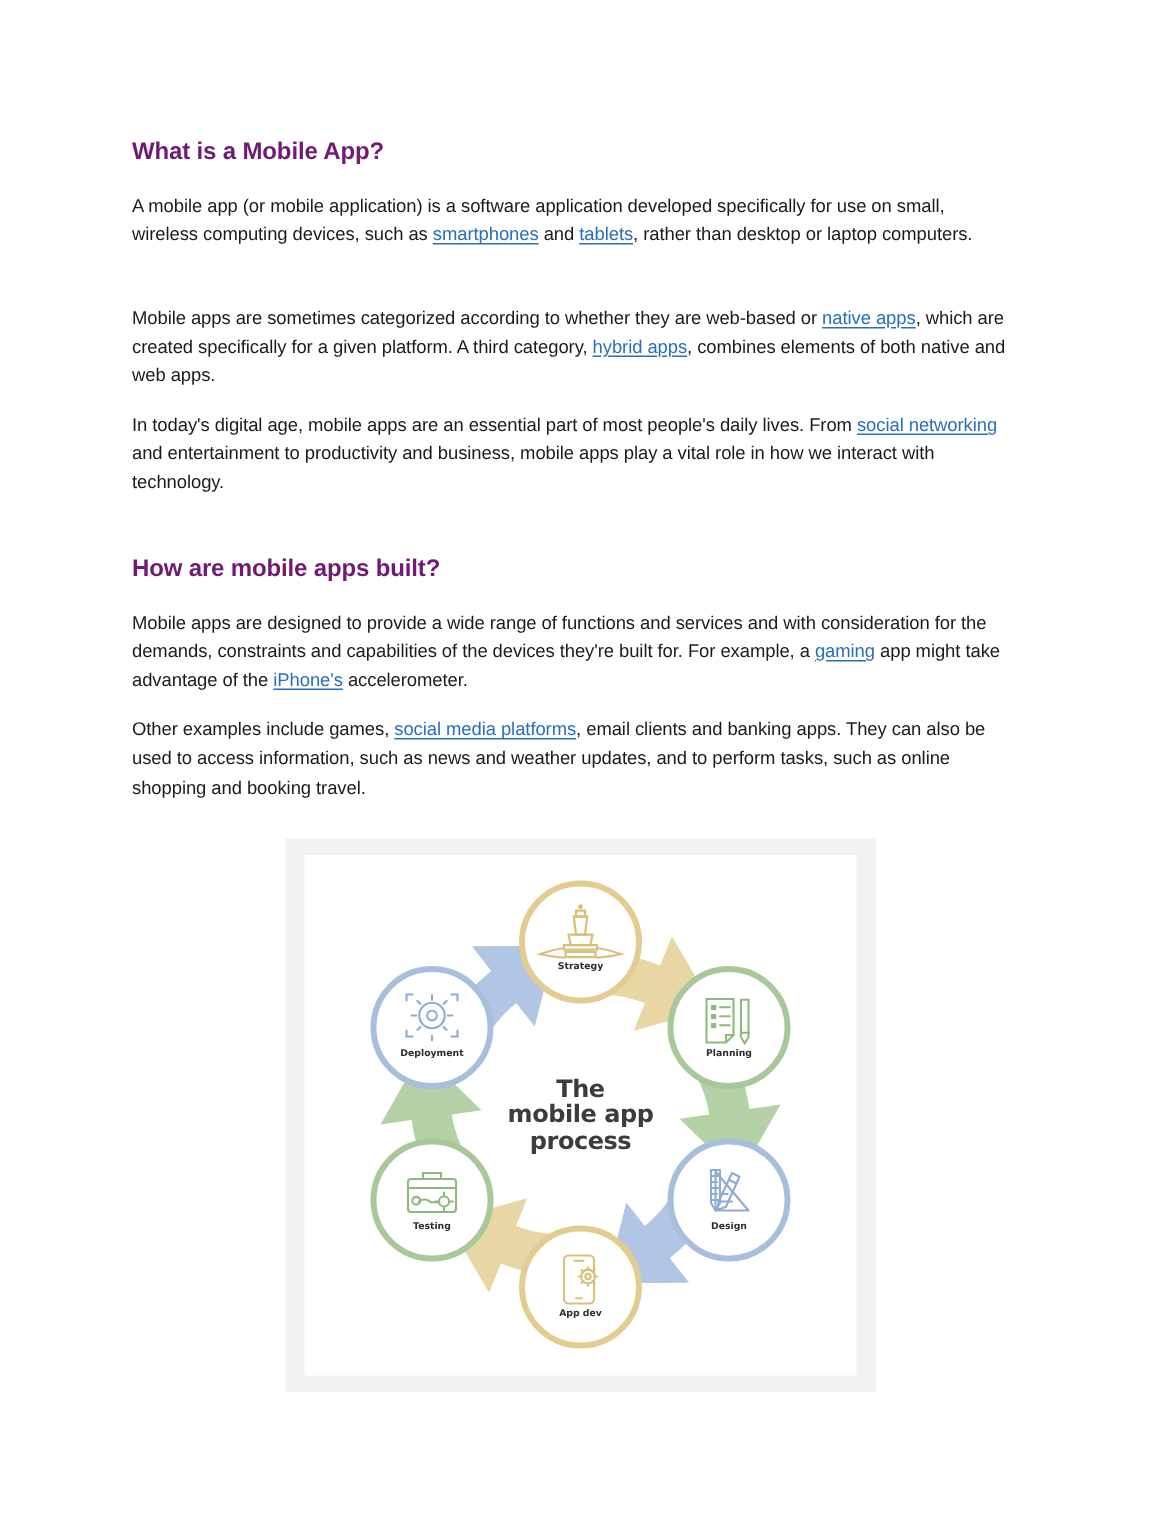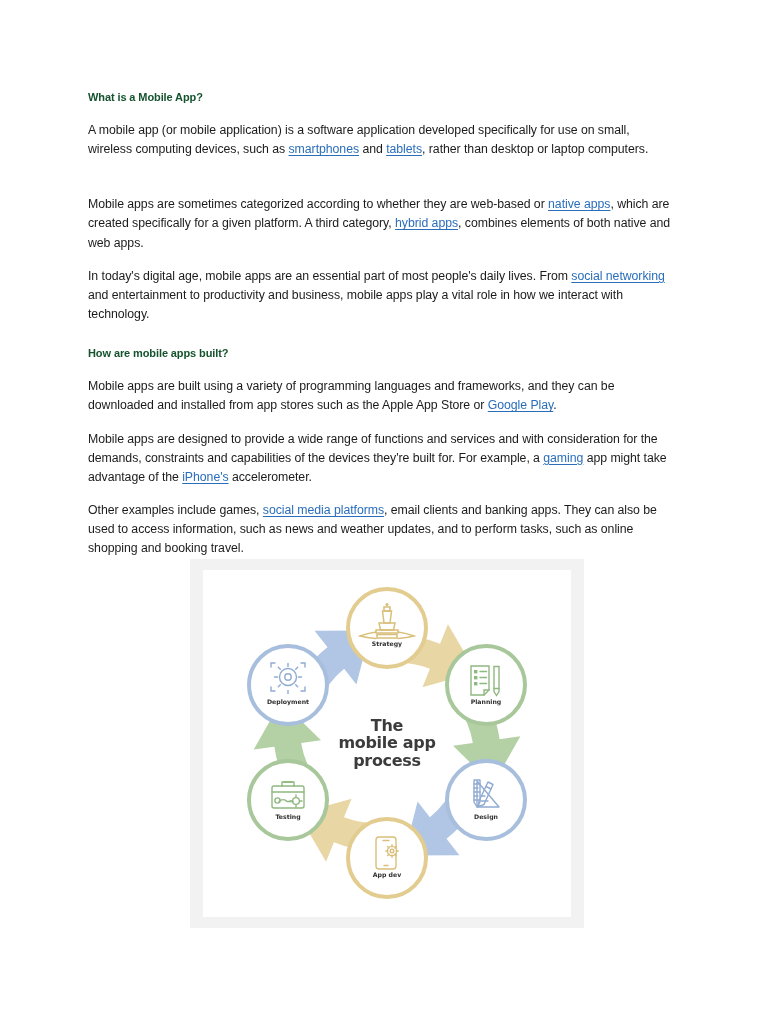--- a/index.html
+++ b/index.html
@@ -14,28 +14,28 @@
     width: 768px; height: 1024px;
     background: #ffffff;
     overflow: hidden;
   }
   .doc {
     position: absolute;
     left: 88px; top: 90px;
     width: 586px;
   }
   h2.section-heading {
-    font-size: 11px;
+    font-size: 16px;
     font-weight: bold;
-    color: #14532d;
+    color: #701a75;
     margin: 0 0 15px 0;
     line-height: 1.45;
     letter-spacing: -0.1px;
   }
-  h2.section-heading.spaced-top { margin-top: 22px; }
+  h2.section-heading.spaced-top { margin-top: 36px; }
   p.para {
     font-size: 12.3px;
     color: #1b1b1b;
     line-height: 1.56;
     margin: 0 0 14px 0;
     letter-spacing: -0.05px;
     text-align: left;
   }
   a.doclink {
     color: #2a6ebb;
@@ -96,23 +96,20 @@
     <p class="para" style="margin-top:36px;">
       <span>Mobile apps are sometimes categorized according to whether they are web-based or </span><a class="doclink" href="#">native apps</a><span>, which are created specifically for a given platform. A third category, </span><a class="doclink" href="#">hybrid apps</a><span>, combines elements of both native and web apps.</span>
     </p>
 
     <p class="para">
       <span>In today's digital age, mobile apps are an essential part of most people's daily lives. From </span><a class="doclink" href="#">social networking</a><span> and entertainment to productivity and business, mobile apps play a vital role in how we interact with technology.</span>
     </p>
 
     <h2 class="section-heading spaced-top">How are mobile apps built?</h2>
 
-    <p class="para">
-      <span>Mobile apps are built using a variety of programming languages and frameworks, and they can be downloaded and installed from app stores such as the Apple App Store or </span><a class="doclink" href="#">Google Play</a><span>.</span>
-    </p>
 
     <p class="para">
       <span>Mobile apps are designed to provide a wide range of functions and services and with consideration for the demands, constraints and capabilities of the devices they're built for. For example, a </span><a class="doclink" href="#">gaming</a><span> app might take advantage of the </span><a class="doclink" href="#">iPhone's</a><span> accelerometer.</span>
     </p>
 
     <p class="para">
       <span>Other examples include games, </span><a class="doclink" href="#">social media platforms</a><span>, email clients and banking apps. They can also be used to access information, such as news and weather updates, and to perform tasks, such as online shopping and booking travel.</span>
     </p>
 
   </div>

